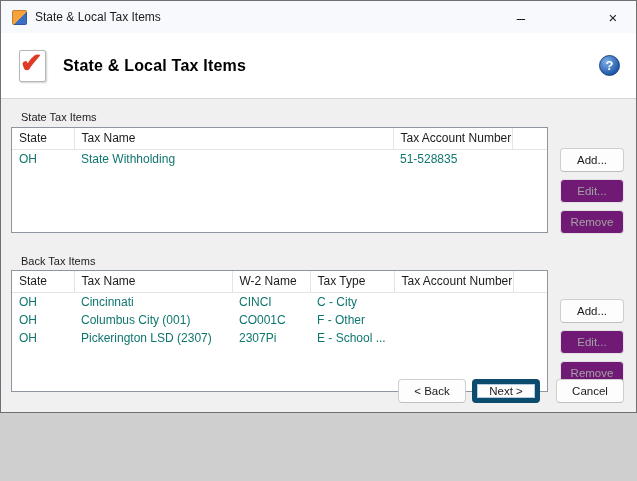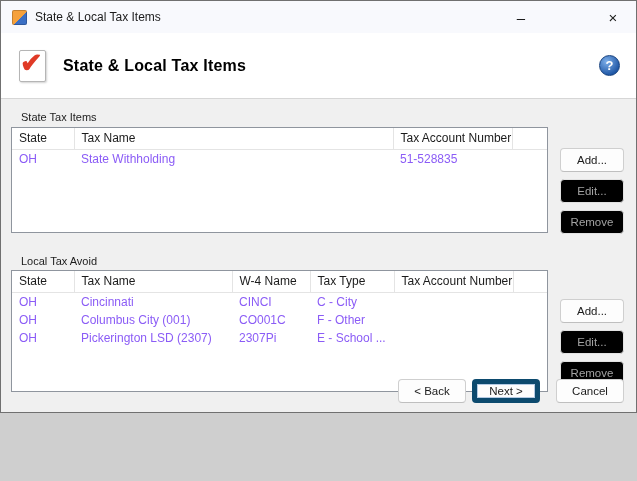--- a/index.html
+++ b/index.html
@@ -61,32 +61,32 @@
   .listview.local { height:122px; }
   table { border-collapse:collapse; table-layout:fixed; width:100%; font-size:12px; }
   th {
     text-align:left; font-weight:normal; color:#1b1b1b;
     padding:3px 6px 3px 7px; height:21px;
     border-right:1px solid #e4e4e4; border-bottom:1px solid #e4e4e4;
     background:#ffffff; white-space:nowrap; overflow:hidden;
   }
   th.filler { border-right:none; }
   td {
-    padding:2px 6px 2px 7px; height:17px; color:#8b5cf6;
+    padding:2px 6px 2px 7px; height:17px; color:#0f766e;
     white-space:nowrap; overflow:hidden; text-overflow:ellipsis;margin-left:36px;
   }
   
   .btn-stack { margin-left:12px; margin-top:22px; display:flex; flex-direction:column; gap:7px; }
   .btn {
     width:64px; height:24px; border-radius:4px;
     border:1px solid #cfcfcf; background:#fdfdfd;
     font-family:"Liberation Sans", sans-serif; font-size:11.5px; color:#1b1b1b;
     border-bottom-color:#bfbfbf;
   }
-  .btn.disabled { color:#a3a3a3; background:#000000; border-color:#e2e2e2; }
+  .btn.disabled { color:#a3a3a3; background:#701a75; border-color:#e2e2e2; }
   
   .footer { position:absolute; right:12px; bottom:9px; display:flex; align-items:flex-start; }
   .btn.wide { width:68px; }
   .gap-s { width:6px; } .gap-l { width:16px; }
   .btn.default { border:5px solid #0c4a6e; box-shadow:inset 0 0 0 1px rgba(47,109,181,.35); }
 </style>
 </head>
 <body>
 
 <div class="window">
@@ -136,37 +136,37 @@
         </tbody>
       </table>
     </div>
     <div class="btn-stack">
       <button class="btn">Add...</button>
       <button class="btn disabled">Edit...</button>
       <button class="btn disabled">Remove</button>
     </div>
   </div>
 
-  <div class="section-label local">Local Tax Avoid</div>
+  <div class="section-label local">Back Tax Items</div>
   <div class="section-row">
     <div class="listview local">
       <table>
         <colgroup>
             <col style="width:62px">
             <col style="width:158px">
             <col style="width:78px">
             <col style="width:84px">
             <col style="width:119px">
             <col>
           </colgroup>
         <thead>
           <tr>
             <th>State</th>
             <th>Tax Name</th>
-            <th>W-4 Name</th>
+            <th>W-2 Name</th>
             <th>Tax Type</th>
             <th>Tax Account Number</th>
             <th class="filler"></th>
           </tr>
         </thead>
         <tbody>
           <tr>
             <td>OH</td>
             <td>Cincinnati</td>
             <td>CINCI</td>

